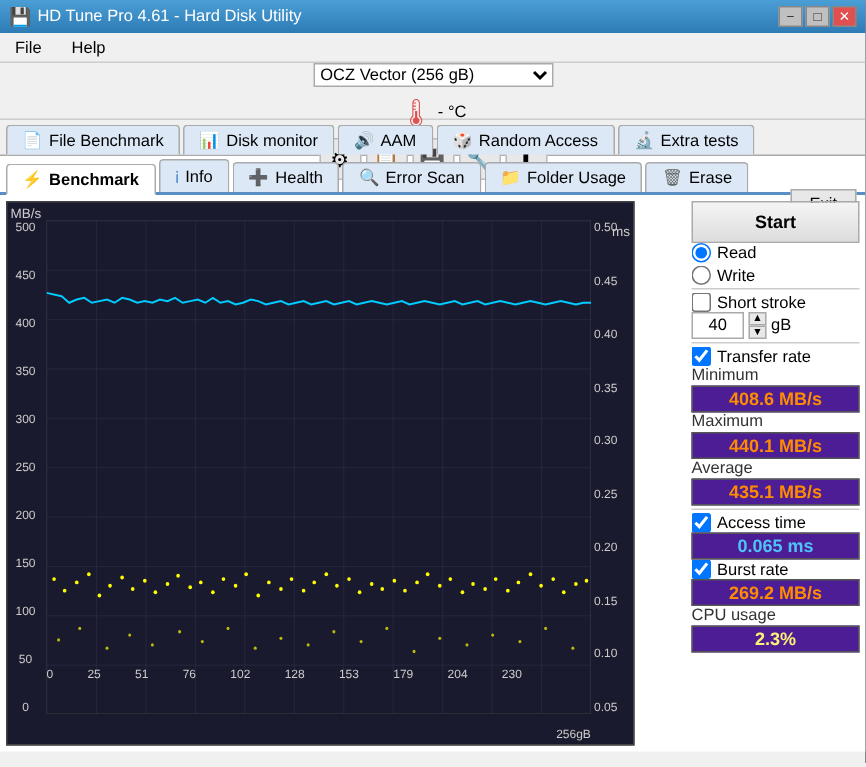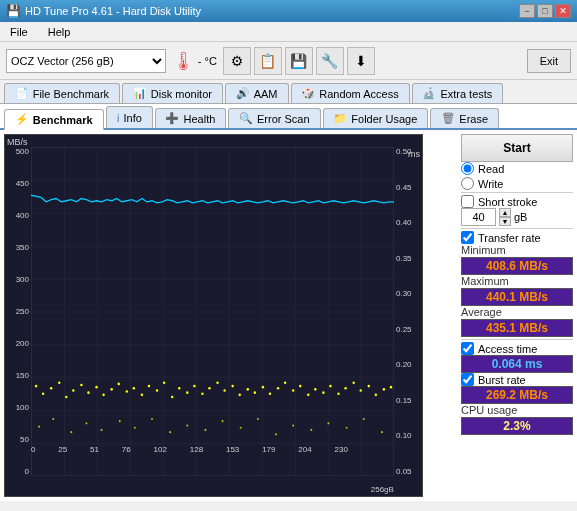--- a/index.html
+++ b/index.html
@@ -50,20 +50,21 @@
 
     
     .toolbar {
       background: #f0f0f0;
       height: 38px;
       display: flex;
       align-items: center;
       padding: 0 6px;
       gap: 6px;
       border-bottom: 1px solid #ccc;
+      flex-direction: column;
     }
     .drive-select {
       width: 160px;
       height: 24px;
       font-size: 11px;
       border: 1px solid #aaa;
       background: white;
     }
     .temp-display {
       display: flex;
@@ -308,21 +309,21 @@
 </div>
 
 <div class="main-content">
 
   <div style="flex:1; display:flex; flex-direction:column; padding:4px 4px 4px 4px;">
     <div style="flex:1; position:relative; background:#1a1a2e; border:1px solid #444; overflow:hidden;">
 
       <div style="position:absolute; top:2px; left:2px; color:#ccc; font-size:9px;">MB/s</div>
       <div style="position:absolute; top:14px; right:2px; color:#ccc; font-size:9px;">ms</div>
 
-      <div style="position:absolute; left:0; top:12px; bottom:20px; width:26px; display:flex; flex-direction:column; justify-content:space-between;">
+      <div style="position:absolute; left:0; top:12px; bottom:20px; width:26px; display:flex; flex-direction:column; justify-content:space-between;align-items:center;">
         <span style="color:#ccc; font-size:8px; text-align:right; padding-right:2px;">500</span>
         <span style="color:#ccc; font-size:8px; text-align:right; padding-right:2px;">450</span>
         <span style="color:#ccc; font-size:8px; text-align:right; padding-right:2px;">400</span>
         <span style="color:#ccc; font-size:8px; text-align:right; padding-right:2px;">350</span>
         <span style="color:#ccc; font-size:8px; text-align:right; padding-right:2px;">300</span>
         <span style="color:#ccc; font-size:8px; text-align:right; padding-right:2px;">250</span>
         <span style="color:#ccc; font-size:8px; text-align:right; padding-right:2px;">200</span>
         <span style="color:#ccc; font-size:8px; text-align:right; padding-right:2px;">150</span>
         <span style="color:#ccc; font-size:8px; text-align:right; padding-right:2px;">100</span>
         <span style="color:#ccc; font-size:8px; text-align:right; padding-right:2px;">50</span>
@@ -499,21 +500,21 @@
     </div>
 
     <div class="divider"></div>
 
     <label class="checkbox-item">
       <input type="checkbox" checked="" style="">
       <span>Access time</span>
     </label>
 
     <div class="stat-block">
-      <div class="stat-value blue-text">0.064 ms</div>
+      <div class="stat-value blue-text">0.065 ms</div>
     </div>
 
     <label class="checkbox-item">
       <input type="checkbox" checked="" style="">
       <span>Burst rate</span>
     </label>
 
     <div class="stat-block">
       <div class="stat-value">269.2 MB/s</div>
     </div>

